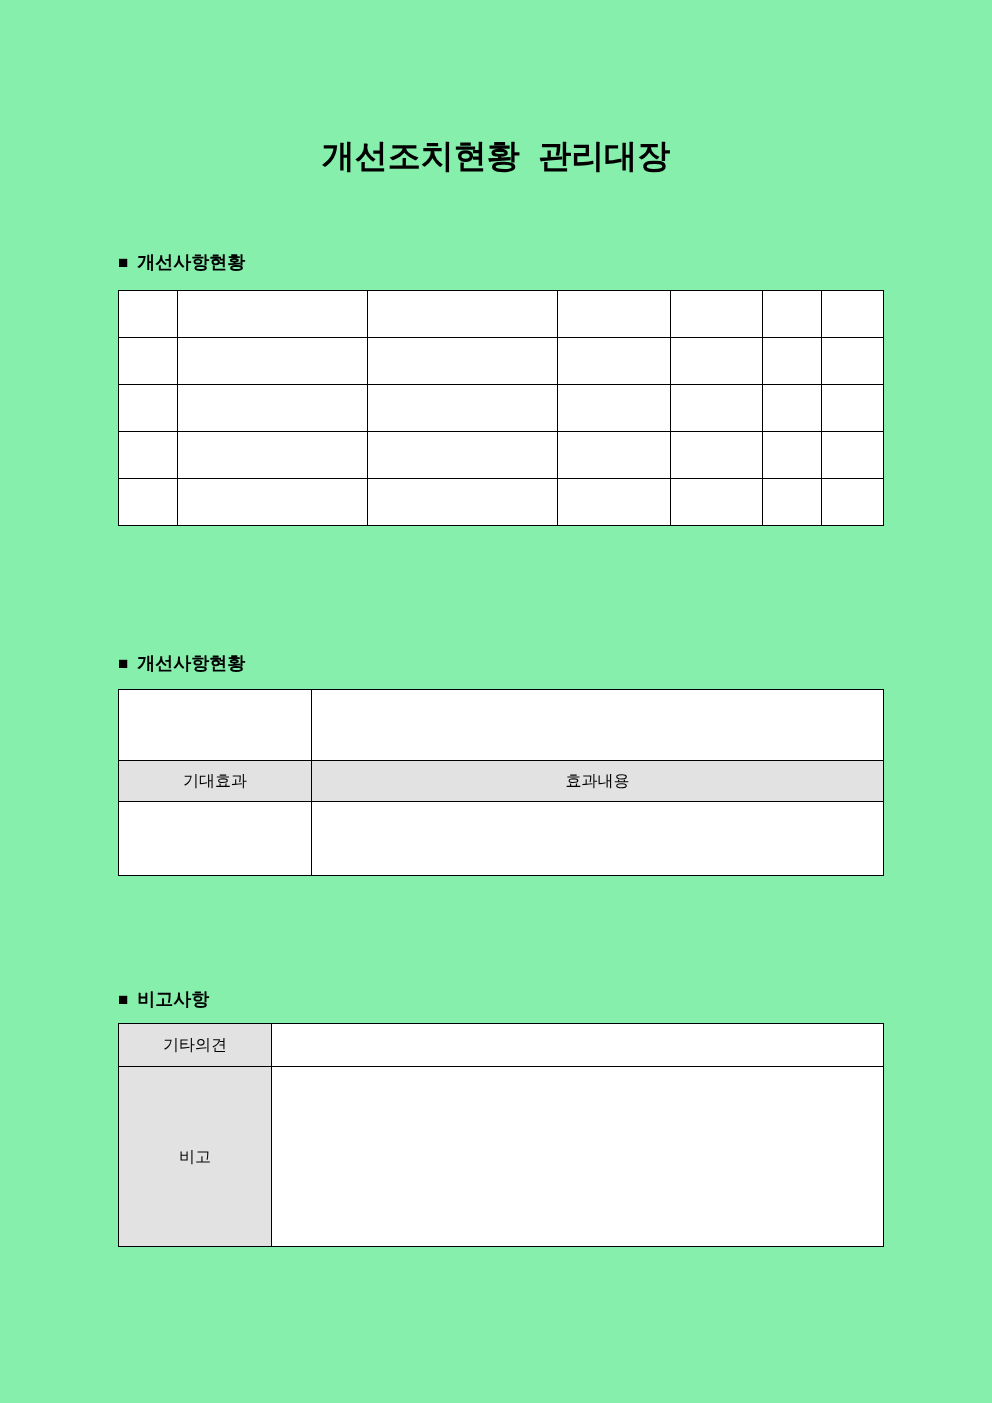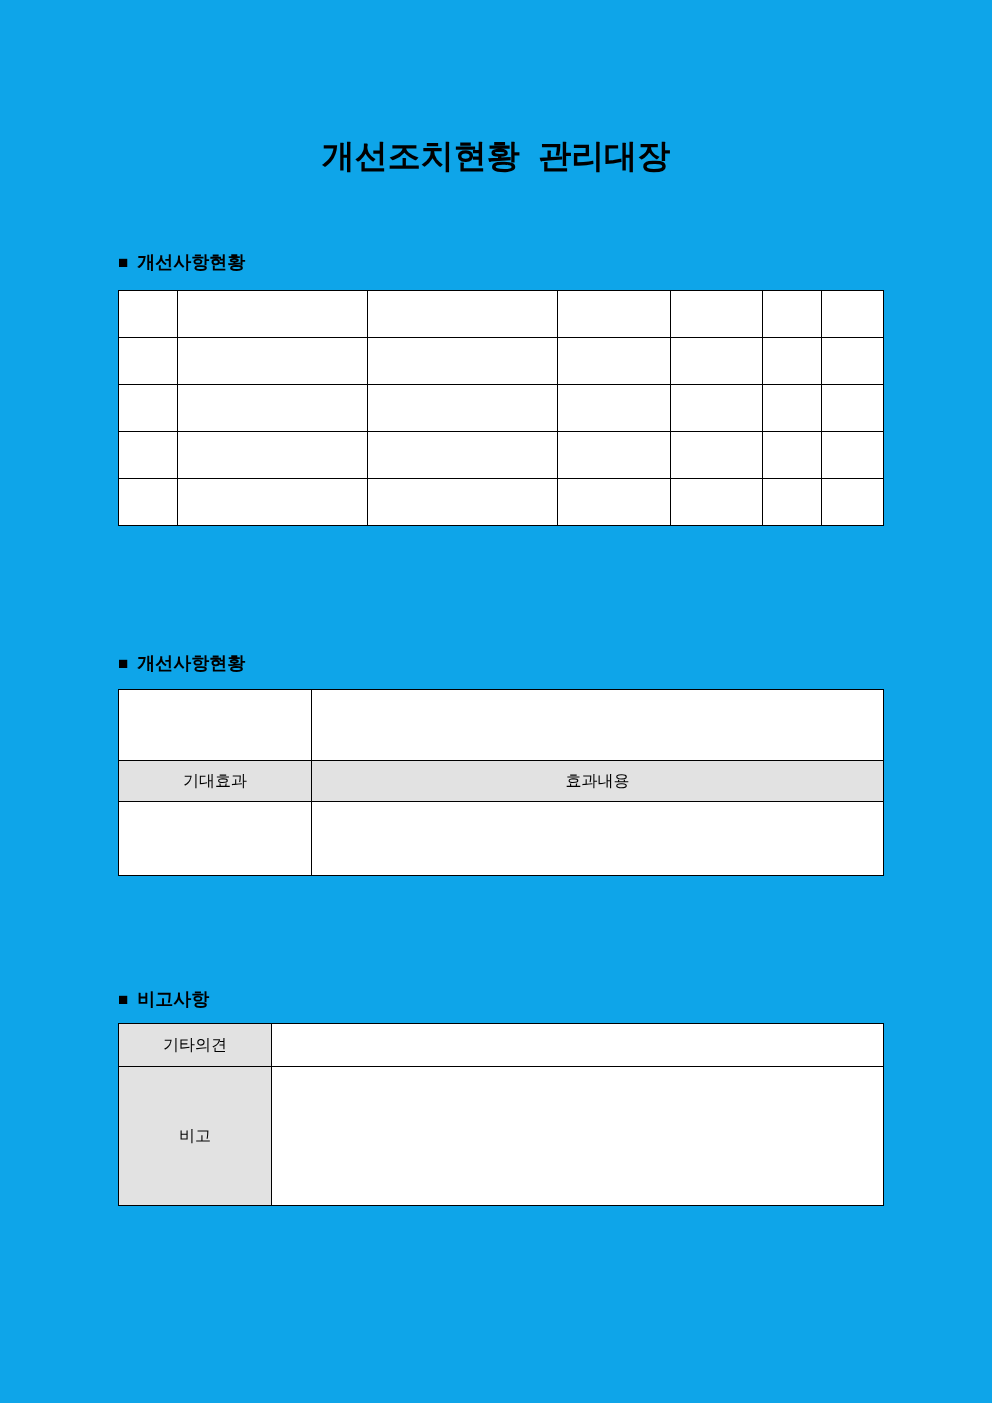--- a/index.html
+++ b/index.html
@@ -1,19 +1,19 @@
 <!DOCTYPE html>
 <html><head>
 <meta charset="utf-8">
 <style>
   html, body { margin:0; padding:0; background:#ffffff; }
   .page {
     position:relative;
     width:992px; height:1403px;
-    background:#0ea5e9;
+    background:#86efac;
     font-family:"Liberation Sans","DejaVu Sans",sans-serif;
     color:#000000;
     overflow:hidden;
   }
   .doc-title {
     position:absolute; top:134px; left:0; width:992px;
     text-align:center;
     font-size:33px; font-weight:bold;
     white-space:pre;
     letter-spacing:0px;
@@ -54,21 +54,21 @@
   .t1 tr.drow  { height:47px; }
 
   .t2 { top:689px; }
   .t2 tr.hrow1 { height:43px; }
   .t2 tr.drow1 { height:71px; }
   .t2 tr.hrow2 { height:41px; }
   .t2 tr.drow2 { height:74px; }
 
   .t3 { top:1023px; }
   .t3 tr.r1 { height:43px; }
-  .t3 tr.r2 { height:139px; }
+  .t3 tr.r2 { height:180px; }
 </style>
 </head>
 <body>
 
 <div class="page">
 
   <div class="doc-title">개선조치현황  관리대장</div>
 
   <div class="section-heading sh-1">
     <span class="bullet">■</span>

